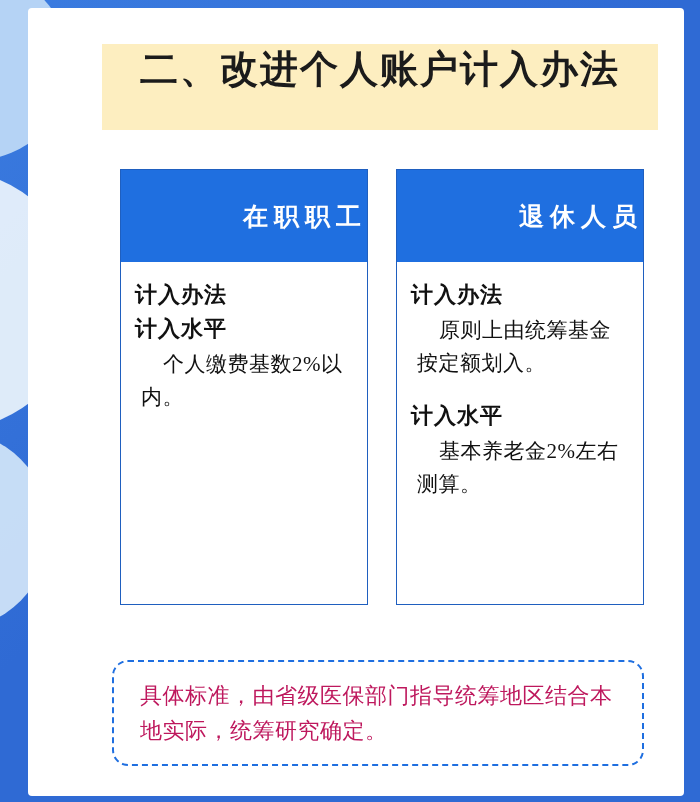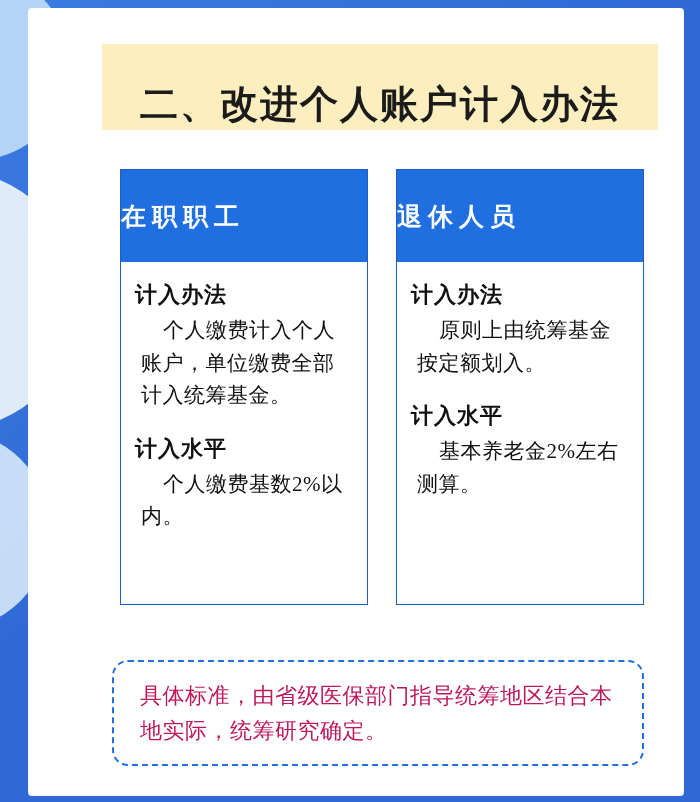--- a/index.html
+++ b/index.html
@@ -61,21 +61,21 @@
   }
   
   .title-banner {
     position: absolute;
     left: 74px;
     top: 36px;
     width: 556px;
     height: 86px;
     background: #fdeec0;
     display: flex;
-    align-items: flex-end;
+    align-items: flex-start;
     justify-content: center;
   }
   .title-text {
     font-family: "Liberation Serif", serif;
     font-weight: bold;
     font-size: 38px;
     color: #1b1b1b;
     letter-spacing: 2px;
     white-space: nowrap;
   }
@@ -93,21 +93,21 @@
     border: 1px solid #1f5fbf;
     background: #ffffff;
     display: flex;
     flex-direction: column;
   }
   .col-head {
     background: #1f6fe0;
     height: 92px;
     display: flex;
     align-items: center;
-    justify-content: flex-start;
+    justify-content: flex-end;
   }
   .col-head-text {
     color: #ffffff;
     font-family: "Liberation Serif", serif;
     font-weight: bold;
     font-size: 25px;
     letter-spacing: 6px;
   }
   .col-body {
     padding: 18px 14px 16px 14px;
@@ -172,21 +172,20 @@
     </div>
 
     <div class="columns">
 
       <div class="col col-left">
         <div class="col-head">
           <div class="col-head-text">在职职工</div>
         </div>
         <div class="col-body">
           <div class="sec-title">计入办法</div>
-          <div class="sec-body">个人缴费计入个人账户，单位缴费全部计入统筹基金。</div>
           <div class="sec-title">计入水平</div>
           <div class="sec-body last">个人缴费基数2%以内。</div>
         </div>
       </div>
 
       <div class="col col-right">
         <div class="col-head">
           <div class="col-head-text">退休人员</div>
         </div>
         <div class="col-body">

